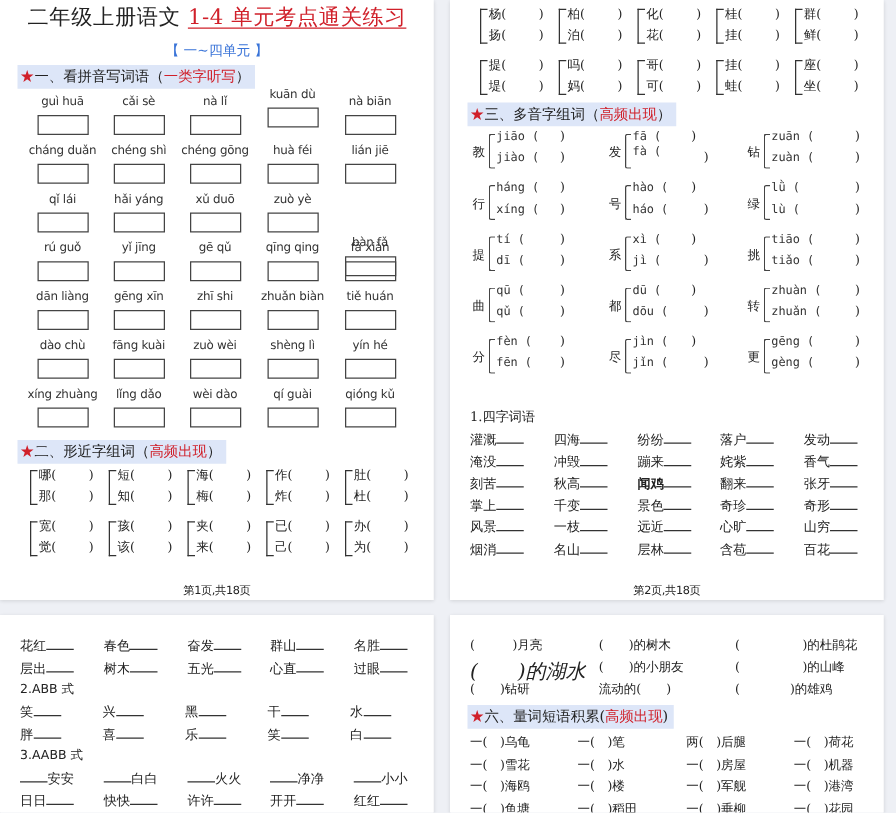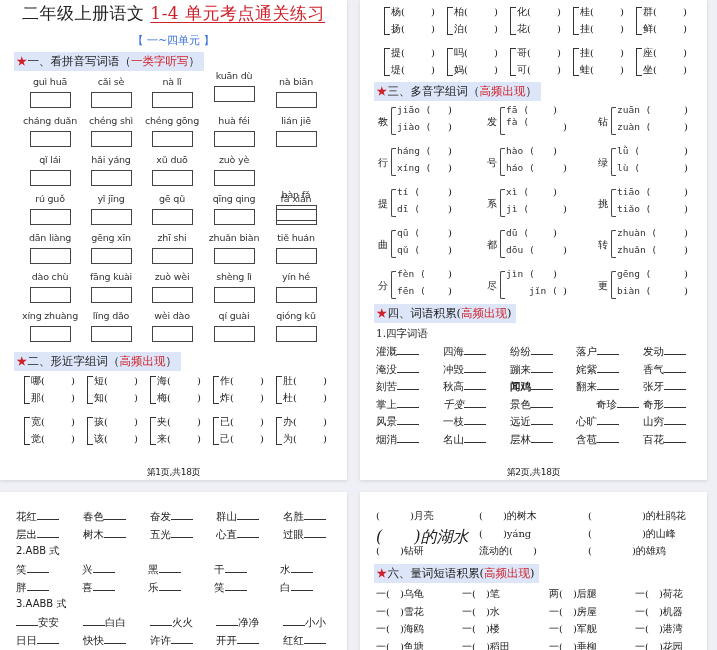--- a/index.html
+++ b/index.html
@@ -427,57 +427,54 @@
         <div class="r" style="top: 0px;"><span>fèn</span><span> (</span></div>
         <span class="cp" style="left: 70px; top: 0px;">)</span>
         <div class="r" style="top: 17px;"><span>fēn</span><span> (</span></div>
         <span class="cp" style="left: 70px; top: 17px;">)</span>
       </div>
       <div class="poly" style="left: 127px; top: 268px;">
         <div class="ch">尽</div>
         <div class="brace"></div>
         <div class="r" style="top: 0px;"><span>jìn</span><span> (</span></div>
         <span class="cp" style="left: 66px; top: 0px;">)</span>
-        <div class="r" style="top: 17px; margin-left: 23px;"><span>jǐn</span><span> (</span></div>
+        <div class="r" style="top: 17px;"><span>jǐn</span><span> (</span></div>
         <span class="cp" style="left: 76px; top: 17px;">)</span>
       </div>
       <div class="poly" style="left: 238px; top: 268px;">
         <div class="ch">更</div>
         <div class="brace"></div>
         <div class="r" style="top: 0px;"><span>gēng</span><span> (</span></div>
         <span class="cp" style="left: 86px; top: 0px;">)</span>
-        <div class="r" style="top: 17px;"><span>biàn</span><span> (</span></div>
+        <div class="r" style="top: 17px;"><span>gèng</span><span> (</span></div>
         <span class="cp" style="left: 86px; top: 17px;">)</span>
       </div>
     </div>
 
-  <div class="sec" style="left:14px; top:304px;">
-    <span class="star">★</span><span>四、词语积累(</span><span class="hl">高频出现</span><span>)</span>
-  </div>
   <div class="lbl" style="left:16px; top:327px;">1.四字词语</div>
   <div id="p2-words">
       <div class="wd" style="left: 16px; top: 344px;"><span>灌溉</span><span class="blank"></span></div>
       <div class="wd" style="left: 83px; top: 344px;"><span>四海</span><span class="blank"></span></div>
       <div class="wd" style="left: 150px; top: 344px;"><span>纷纷</span><span class="blank"></span></div>
       <div class="wd" style="left: 216px; top: 344px;"><span>落户</span><span class="blank"></span></div>
       <div class="wd" style="left: 283px; top: 344px;"><span>发动</span><span class="blank"></span></div>
       <div class="wd" style="left: 16px; top: 361.5px;"><span>淹没</span><span class="blank"></span></div>
       <div class="wd" style="left: 83px; top: 361.5px;"><span>冲毁</span><span class="blank"></span></div>
       <div class="wd" style="left: 150px; top: 361.5px;"><span>蹦来</span><span class="blank"></span></div>
       <div class="wd" style="left: 216px; top: 361.5px;"><span>姹紫</span><span class="blank"></span></div>
       <div class="wd" style="left: 283px; top: 361.5px;"><span>香气</span><span class="blank"></span></div>
       <div class="wd" style="left: 16px; top: 379px;"><span>刻苦</span><span class="blank"></span></div>
       <div class="wd" style="left: 83px; top: 379px;"><span>秋高</span><span class="blank"></span></div>
       <div class="wd" style="left: 150px; top: 379px; font-weight: bold;"><span>闻鸡</span><span class="blank"></span></div>
       <div class="wd" style="left: 216px; top: 379px;"><span>翻来</span><span class="blank"></span></div>
       <div class="wd" style="left: 283px; top: 379px;"><span>张牙</span><span class="blank"></span></div>
       <div class="wd" style="left: 16px; top: 396.5px;"><span>掌上</span><span class="blank"></span></div>
-      <div class="wd" style="left: 83px; top: 396.5px; font-style: italic;"><span>千变</span><span class="blank"></span></div>
+      <div class="wd" style="left: 83px; top: 396.5px;"><span>千变</span><span class="blank"></span></div>
       <div class="wd" style="left: 150px; top: 396.5px;"><span>景色</span><span class="blank"></span></div>
-      <div class="wd" style="left: 216px; top: 396.5px; margin-left: 20px;"><span>奇珍</span><span class="blank"></span></div>
+      <div class="wd" style="left: 216px; top: 396.5px;"><span>奇珍</span><span class="blank"></span></div>
       <div class="wd" style="left: 283px; top: 396.5px;"><span>奇形</span><span class="blank"></span></div>
       <div class="wd" style="left: 16px; top: 414px;"><span>风景</span><span class="blank"></span></div>
       <div class="wd" style="left: 83px; top: 414px;"><span>一枝</span><span class="blank"></span></div>
       <div class="wd" style="left: 150px; top: 414px;"><span>远近</span><span class="blank"></span></div>
       <div class="wd" style="left: 216px; top: 414px;"><span>心旷</span><span class="blank"></span></div>
       <div class="wd" style="left: 283px; top: 414px;"><span>山穷</span><span class="blank"></span></div>
       <div class="wd" style="left: 16px; top: 431.5px;"><span>烟消</span><span class="blank"></span></div>
       <div class="wd" style="left: 83px; top: 431.5px;"><span>名山</span><span class="blank"></span></div>
       <div class="wd" style="left: 150px; top: 431.5px;"><span>层林</span><span class="blank"></span></div>
       <div class="wd" style="left: 216px; top: 431.5px;"><span>含苞</span><span class="blank"></span></div>
@@ -527,21 +524,21 @@
       <div class="wd" style="left: 283px; top: 140.5px;"><span>红红</span><span class="blank"></span></div>
     </div>
 </div>
 
 <div class="page" id="p4">
   <div id="p4-adj">
       <div class="wd" style="left: 16px; top: 17px; font-size: 10px;">(　　　)月亮</div>
       <div class="wd" style="left: 119px; top: 17px; font-size: 10px;">(　　)的树木</div>
       <div class="wd" style="left: 228px; top: 17px; font-size: 10px;">(　　　　　)的杜鹃花</div>
       <div class="wd" style="left: 16px; top: 34.5px; font-size: 16px; font-style: italic;">(　　)的湖水</div>
-      <div class="wd" style="left: 119px; top: 34.5px; font-size: 10px;">(　　)yáng</div>
+      <div class="wd" style="left: 119px; top: 34.5px; font-size: 10px;">(　　)的小朋友</div>
       <div class="wd" style="left: 228px; top: 34.5px; font-size: 10px;">(　　　　　)的山峰</div>
       <div class="wd" style="left: 16px; top: 52px; font-size: 10px;">(　　)钻研</div>
       <div class="wd" style="left: 119px; top: 52px; font-size: 10px;">流动的(　　)</div>
       <div class="wd" style="left: 228px; top: 52px; font-size: 10px;">(　　　　)的雄鸡</div>
     </div>
   <div class="sec" style="left:14px; top:72px;">
     <span class="star">★</span><span>六、量词短语积累(</span><span class="hl">高频出现</span><span>)</span>
   </div>
   <div id="p4-measure">
       <div class="wd" style="left: 16px; top: 95px; font-size: 10px;">一(　)乌龟</div>

